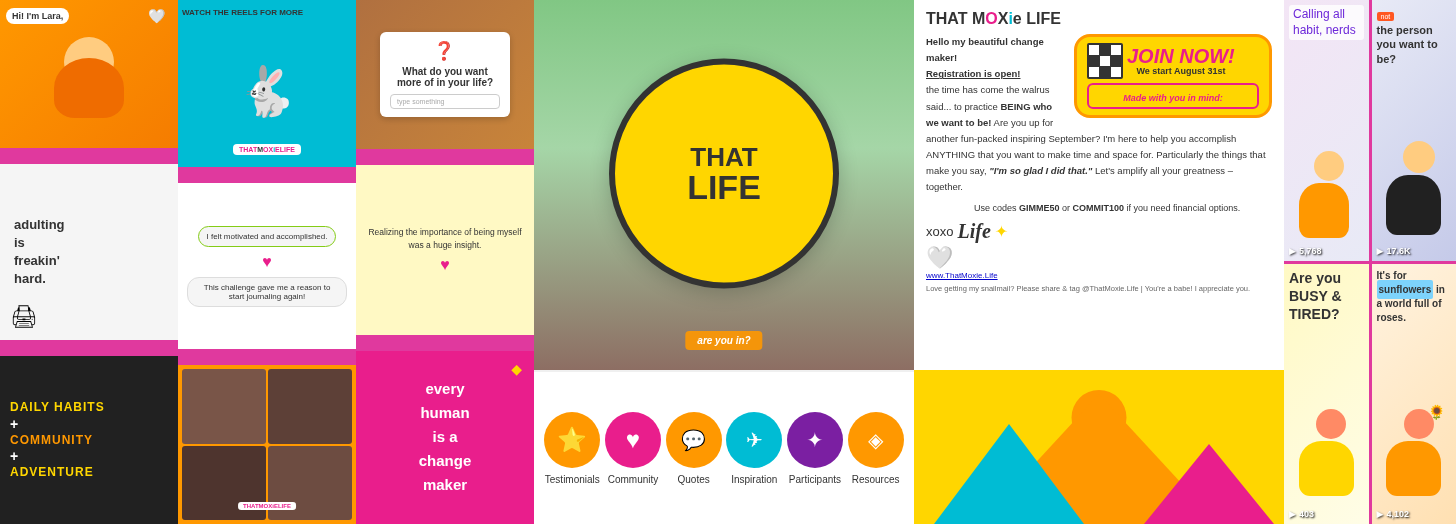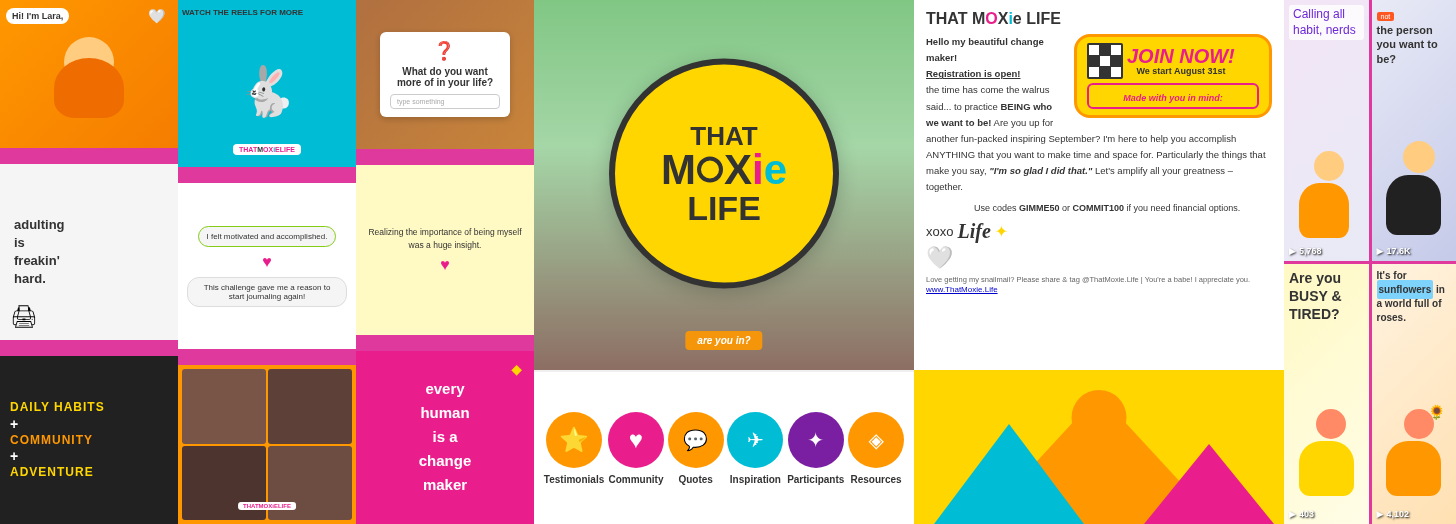--- a/index.html
+++ b/index.html
@@ -41,21 +41,21 @@
       width: 65px;
       height: 65px;
       border-radius: 50%;
       display: flex;
       align-items: center;
       justify-content: center;
       font-size: 28px;
     }
     .icon-label {
       font-size: 10px;
-      font-weight: bold;
+      font-weight: normal;
       color: #333;
       text-align: left;
     }
     .play-tri {
       color: white;
       font-size: 9px;
       text-shadow: 1px 1px 2px rgba(0,0,0,0.7);
     }
 
     
@@ -287,23 +287,20 @@
   </div>
 
   <div class="center-block">
     <div class="center-top-block">
 
       <div style="position:absolute; inset:0; background:linear-gradient(180deg, #81c784 0%, #a5d6a7 40%, #8d6e63 100%);"></div>
       <div style="position:absolute; bottom:20px; left:50%; transform:translateX(-50%); background:rgba(255,152,0,0.9); border-radius:4px; padding:4px 12px; font-size:10px; font-style:italic; color:white; font-weight:bold; white-space:nowrap;">are you in?</div>
 
       <div class="moxie-logo-circle">
         <div style="font-size:26px; font-weight:900; color:#333; font-family:'Arial Black',sans-serif; line-height:1;">THAT</div>
-        <div style="font-size:42px; font-weight:900; color:#333; font-family:'Arial Black',sans-serif; line-height:1; display:flex; align-items:center;">
-          M<span style="display:inline-block;width:26px;height:26px;border-radius:50%;border:4px solid #333;vertical-align:middle;margin:0 1px;"></span>X<span style="color:#e91e8c;">i</span><span style="color:#00bcd4;">e</span>
-        </div>
         <div style="font-size:34px; font-weight:900; color:#333; font-family:'Arial Black',sans-serif; line-height:1;">LIFE</div>
       </div>
     </div>
     <div class="center-bottom-block">
       <div class="icon-item">
         <div class="icon-circle" style="background:#ff9800; width:56px; height:56px; border-radius:50%; display:flex; align-items:center; justify-content:center; font-size:24px;">⭐</div>
         <span class="icon-label">Testimonials</span>
       </div>
       <div class="icon-item">
         <div class="icon-circle" style="background:#e91e8c; width:56px; height:56px; border-radius:50%; display:flex; align-items:center; justify-content:center; font-size:24px; color:white;">♥</div>
@@ -369,24 +366,24 @@
       </div>
 
       <div style="display:flex; align-items:center; gap:4px; margin-top:4px;">
         <span style="font-size:13px; color:#333;">xoxo</span>
         <span style="font-size:20px; font-style:italic; font-family:Georgia,serif; color:#333; font-weight:bold;">Life</span>
         <span style="font-size:16px; color:#ffd600;">✦</span>
       </div>
 
       <div style="font-size:22px; color:#9c27b0; margin-top:2px;">🤍</div>
 
+      <div style="font-size:8px; color:#0000cc; text-decoration:underline; cursor:pointer;">www.ThatMoxie.Life</div>
       <div style="font-size:7.5px; color:#666; margin-top:3px; line-height:1.5;">
         Love getting my snailmail? Please share &amp; tag @ThatMoxie.Life | You're a babe! I appreciate you.
       </div>
-      <div style="font-size:8px; color:#0000cc; text-decoration:underline; cursor:pointer;">www.ThatMoxie.Life</div>
     </div>
 
     <div class="newsletter-bottom">
 
       <div style="position:absolute; top:20px; left:50%; transform:translateX(-50%); width:55px; height:55px; border-radius:50%; background:#ff9800; z-index:1;"></div>
 
       <div style="position:absolute; bottom:0; left:50%; transform:translateX(-50%); width:0; height:0; border-left:120px solid transparent; border-right:120px solid transparent; border-bottom:130px solid #ff9800; z-index:2;"></div>
       <div style="position:absolute; bottom:0; left:20px; width:0; height:0; border-left:75px solid transparent; border-right:75px solid transparent; border-bottom:100px solid #00bcd4; z-index:3;"></div>
       <div style="position:absolute; bottom:0; right:10px; width:0; height:0; border-left:65px solid transparent; border-right:65px solid transparent; border-bottom:80px solid #e91e8c; z-index:3;"></div>
 

